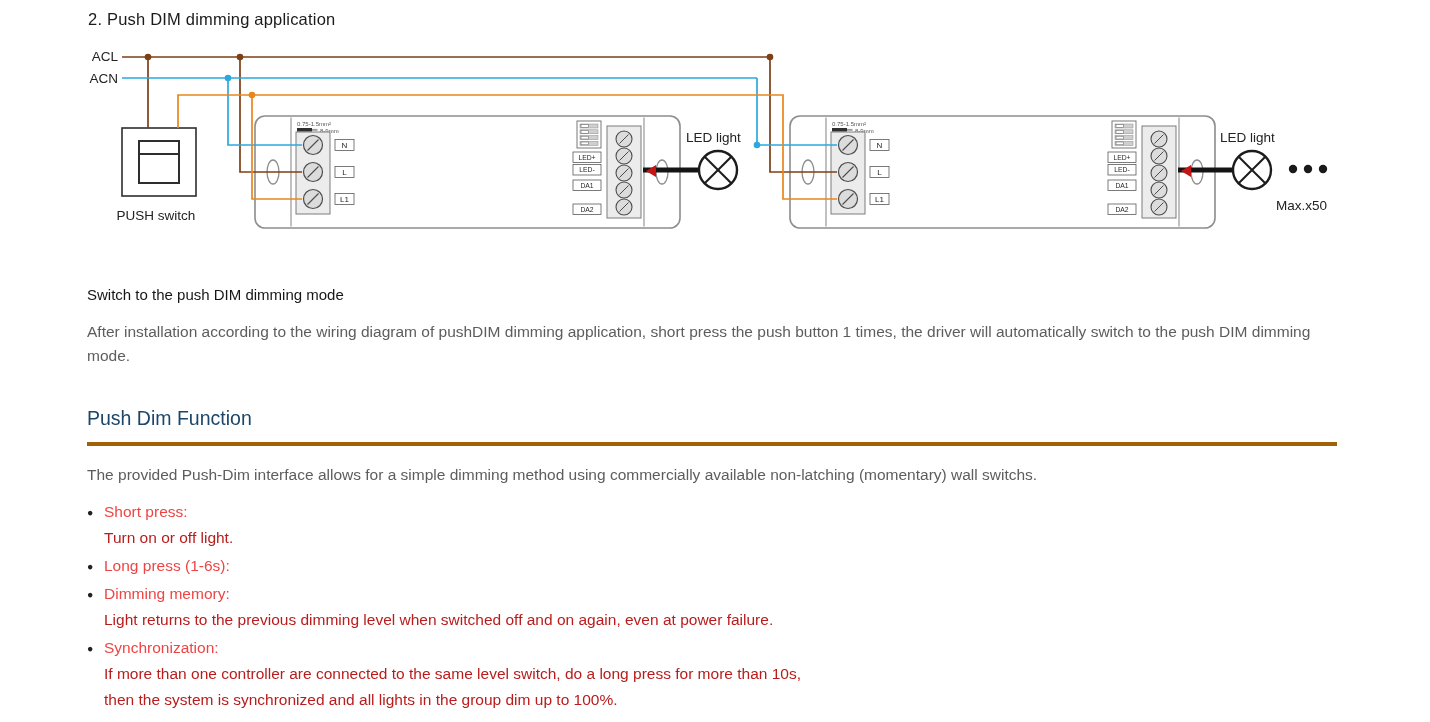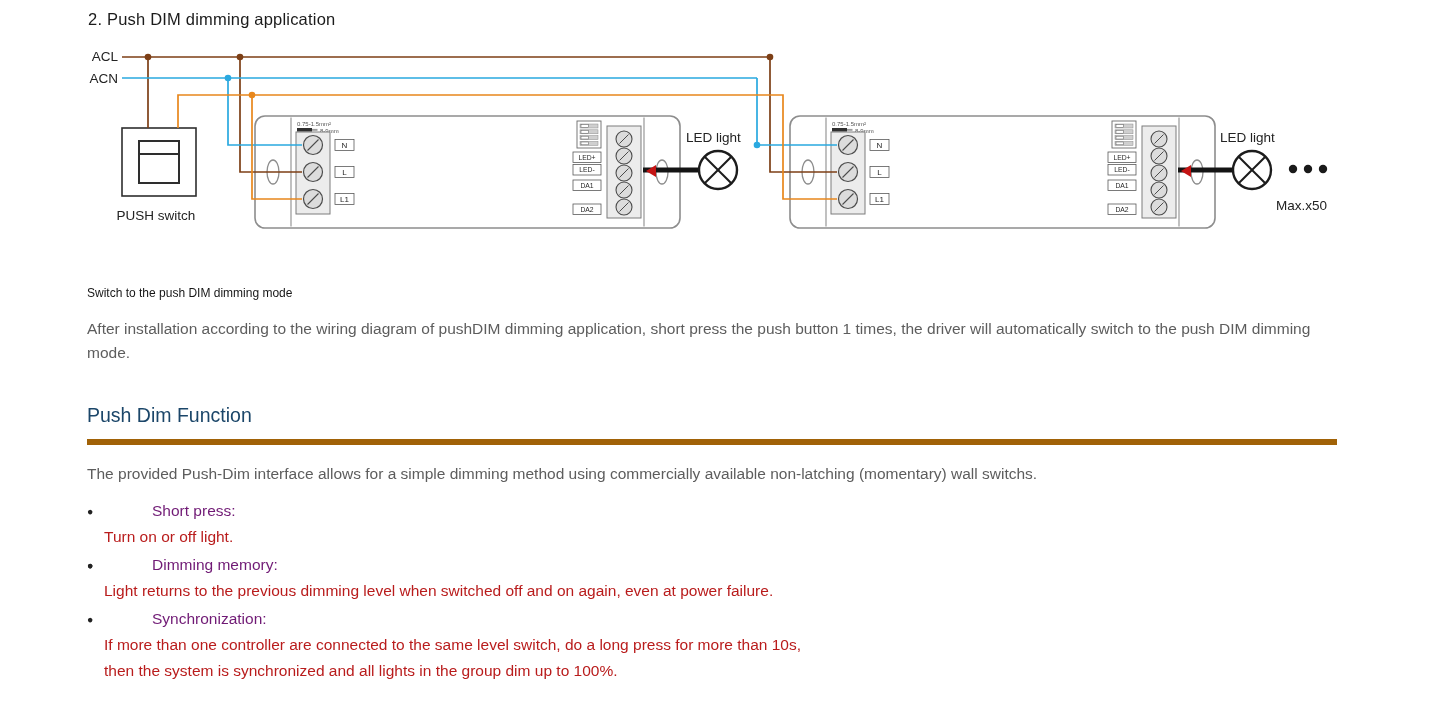--- a/index.html
+++ b/index.html
@@ -41,35 +41,35 @@
   .wire      { fill:none; stroke-width:1.7; }
   .outwire   { stroke:#141414; stroke-width:5; }
   .lamp circle { fill:#fff; stroke:#1c1c1c; stroke-width:2.4; }
   .lamp line   { stroke:#1c1c1c; stroke-width:2; }
   .redarrow  { fill:#c41414; }
   .dots3 circle { fill:#1a1a1a; }
   .dlabel    { font-size:13.5px; fill:#232323; }
 
   
   .content { position:absolute; left:87px; top:286px; width:1250px; }
-  .subhead { font-size:12px; font-weight:400; color:#161616; }
+  .subhead { font-size:15px; font-weight:400; color:#161616; }
   p.body   { margin-top:17px; font-size:15.5px; line-height:23.5px; color:#5d5d5d; }
   .pushdim-head {
     margin-top:40px; font-size:19.5px; font-weight:400;
     color:#1b4669; padding-bottom:12px;
-    border-bottom:6px solid #a16207;
+    border-bottom:4px solid #a16207;
   }
   .intro { margin-top:20px; }
   .bullets { list-style:none; margin-top:12px; }
   .bullets li { position:relative; padding-left:17px; margin-top:2px; font-size:15.5px; }
   .bullets li::before {
     content:"●"; position:absolute; left:0; top:0;
     font-size:10.5px; line-height:26px; color:#222;
   }
-  .b-label { line-height:26px; color:#701a75;margin-left:48px; }
+  .b-label { line-height:26px; color:#ef4444; }
   .b-desc  { line-height:26px; color:#b91c1c; }
 </style>
 </head>
 <body>
 
 <div class="page">
 
   <div class="doc-title">2. Push DIM dimming application</div>
 
   <svg class="diagram" viewBox="0 0 1430 260" xmlns="http://www.w3.org/2000/svg">
@@ -265,20 +265,21 @@
 
     <h2 class="pushdim-head">Push Dim Function</h2>
     <p class="body intro">The provided Push-Dim interface allows for a simple dimming method using commercially available non-latching (momentary) wall switchs.</p>
 
     <ul class="bullets">
       <li>
         <div class="b-label">Short press:</div>
         <div class="b-desc">Turn on or off light.</div>
       </li>
       <li>
+        <div class="b-label">Long press (1-6s):</div>
       </li>
       <li>
         <div class="b-label">Dimming memory:</div>
         <div class="b-desc">Light returns to the previous dimming level when switched off and on again, even at power failure.</div>
       </li>
       <li>
         <div class="b-label">Synchronization:</div>
         <div class="b-desc">If more than one controller are connected to the same level switch, do a long press for more than 10s,</div>
         <div class="b-desc">then the system is synchronized and all lights in the group dim up to 100%.</div>
       </li>

